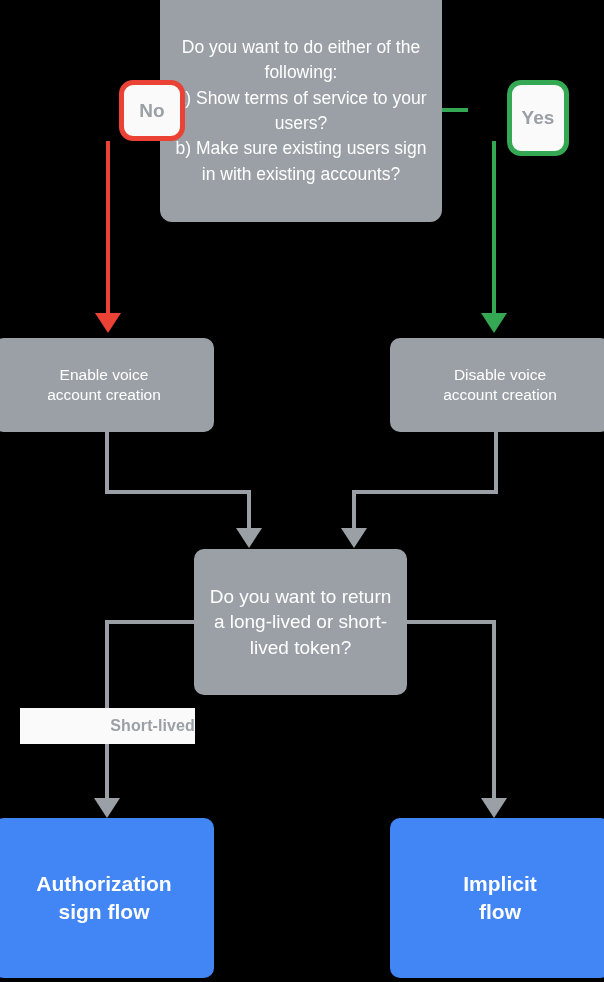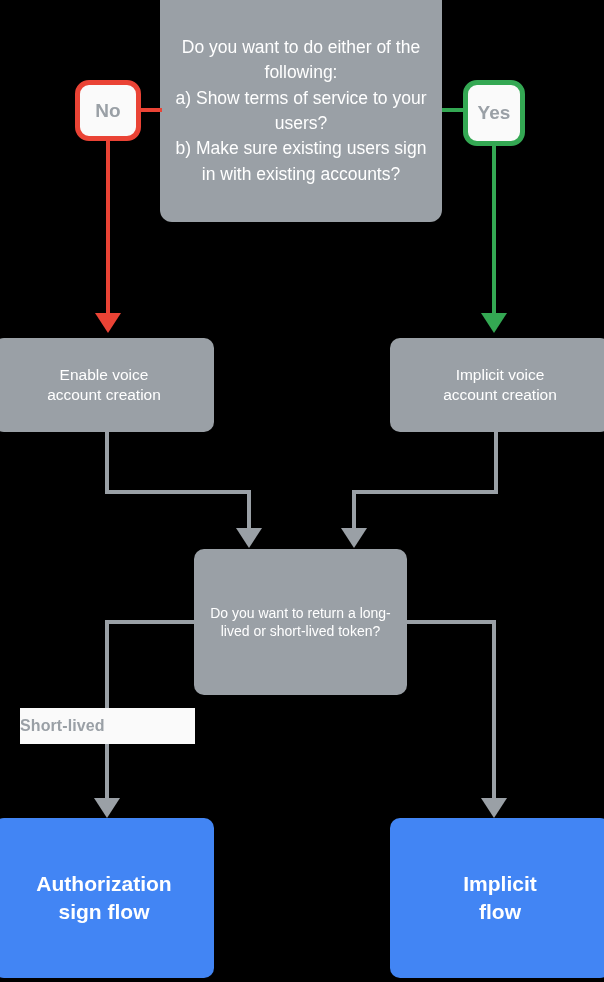--- a/index.html
+++ b/index.html
@@ -62,55 +62,56 @@
     position: absolute;
     box-sizing: border-box;
     background: #fafafa;
     border-radius: 14px;
     display: flex;
     align-items: center;
     justify-content: center;
     font-size: 19px;
     font-weight: bold;
     color: #9aa0a6;
+    margin-left: 44px;
   }
   #badge-no {
     left: 75px; top: 80px; width: 66px; height: 61px;
     border: 5px solid #ea4335;
   }
   #badge-yes {
-    left: 463px; top: 80px; width: 62px; height: 66px;
+    left: 463px; top: 80px; width: 62px; height: 76px;
     border: 5px solid #34a853;
   }
 
   
   #node-enable {
     left: -6px; top: 338px; width: 220px; height: 94px;
     font-size: 15.5px;
   }
   #node-disable {
     left: 390px; top: 338px; width: 220px; height: 94px;
     font-size: 15.5px;
   }
 
   
   #node-token-decision {
     left: 194px; top: 549px; width: 213px; height: 146px;
-    font-size: 14px;
+    font-size: 19px;
     padding: 0 12px;
   }
 
   
   .edge-label {
     position: absolute;
     box-sizing: border-box;
     background: #fafafa;
     display: flex;
     align-items: center;
-    justify-content: flex-start;
+    justify-content: flex-end;
     font-size: 16px;
     font-weight: bold;
     color: #9aa0a6;
     letter-spacing: 0.1px;
   }
   #label-short-lived {
     left: 20px; top: 708px; width: 175px; height: 36px;
   }
   #label-long-lived {
     left: 407px; top: 708px; width: 175px; height: 36px;
@@ -166,21 +167,21 @@
   </div>
   <div class="vline green" style="left:492px; top:141px; height:172px;"></div>
   <div class="arrowhead green-a" style="left:481px; top:313px;"></div>
 
   <div class="node process" id="node-enable">
     <span class="node-text">Enable voice
 account creation</span>
   </div>
 
   <div class="node process" id="node-disable">
-    <span class="node-text">Implicit voice
+    <span class="node-text">Disable voice
 account creation</span>
   </div>
 
   <div class="vline" style="left:105px; top:432px; height:62px;"></div>
   <div class="hline" style="left:105px; top:490px; width:146px;"></div>
   <div class="vline" style="left:247px; top:490px; height:42px;"></div>
   <div class="arrowhead" style="left:236px; top:528px;"></div>
 
   <div class="vline" style="left:494px; top:432px; height:62px;"></div>
   <div class="hline" style="left:352px; top:490px; width:146px;"></div>

